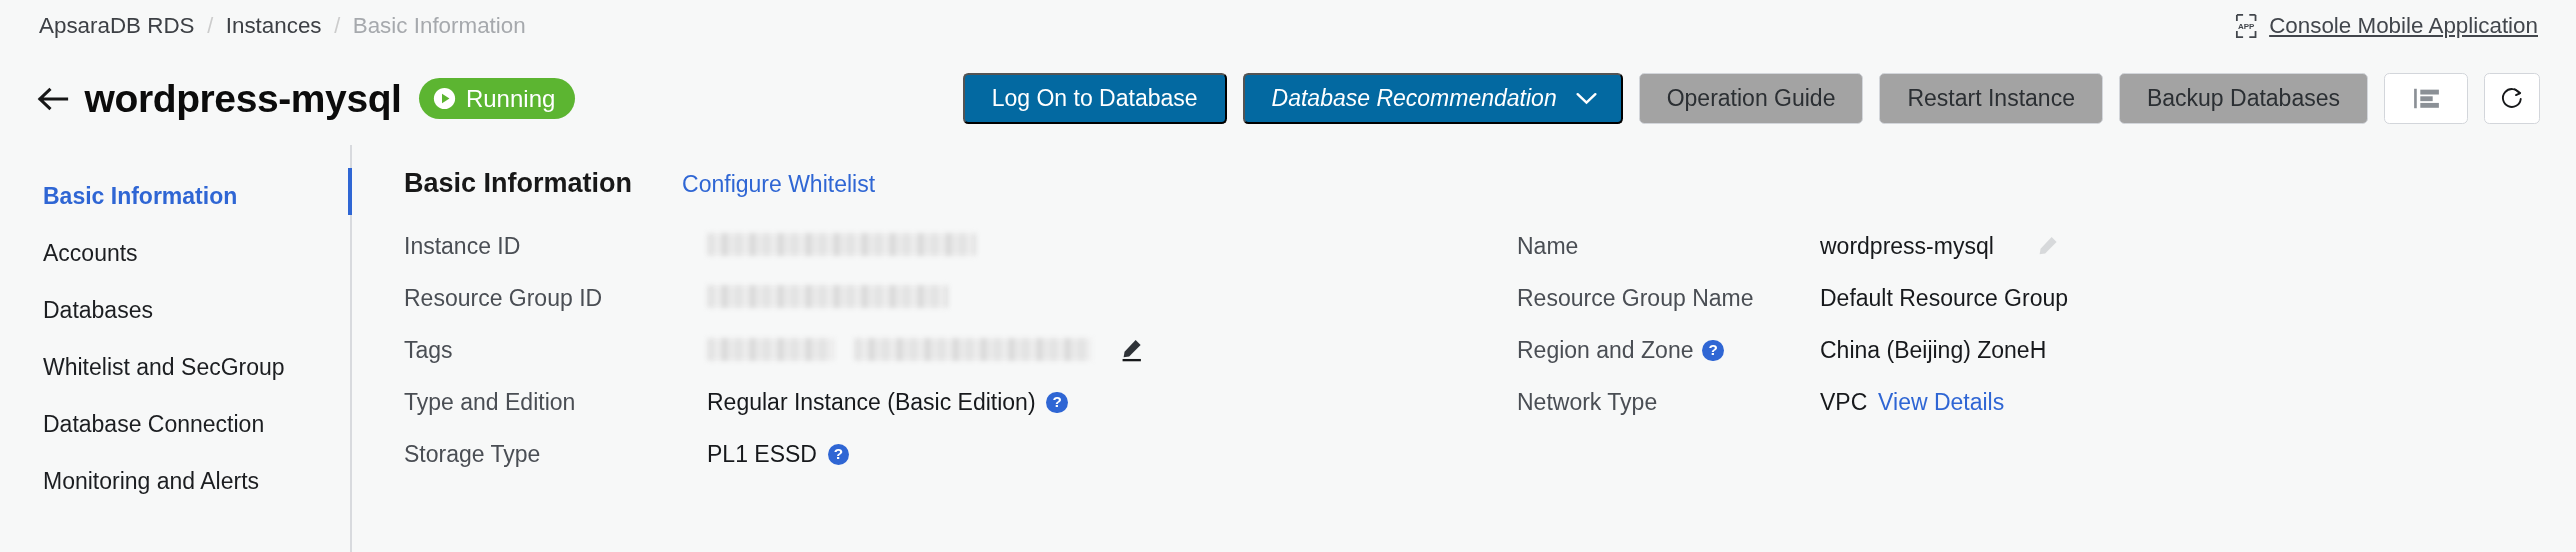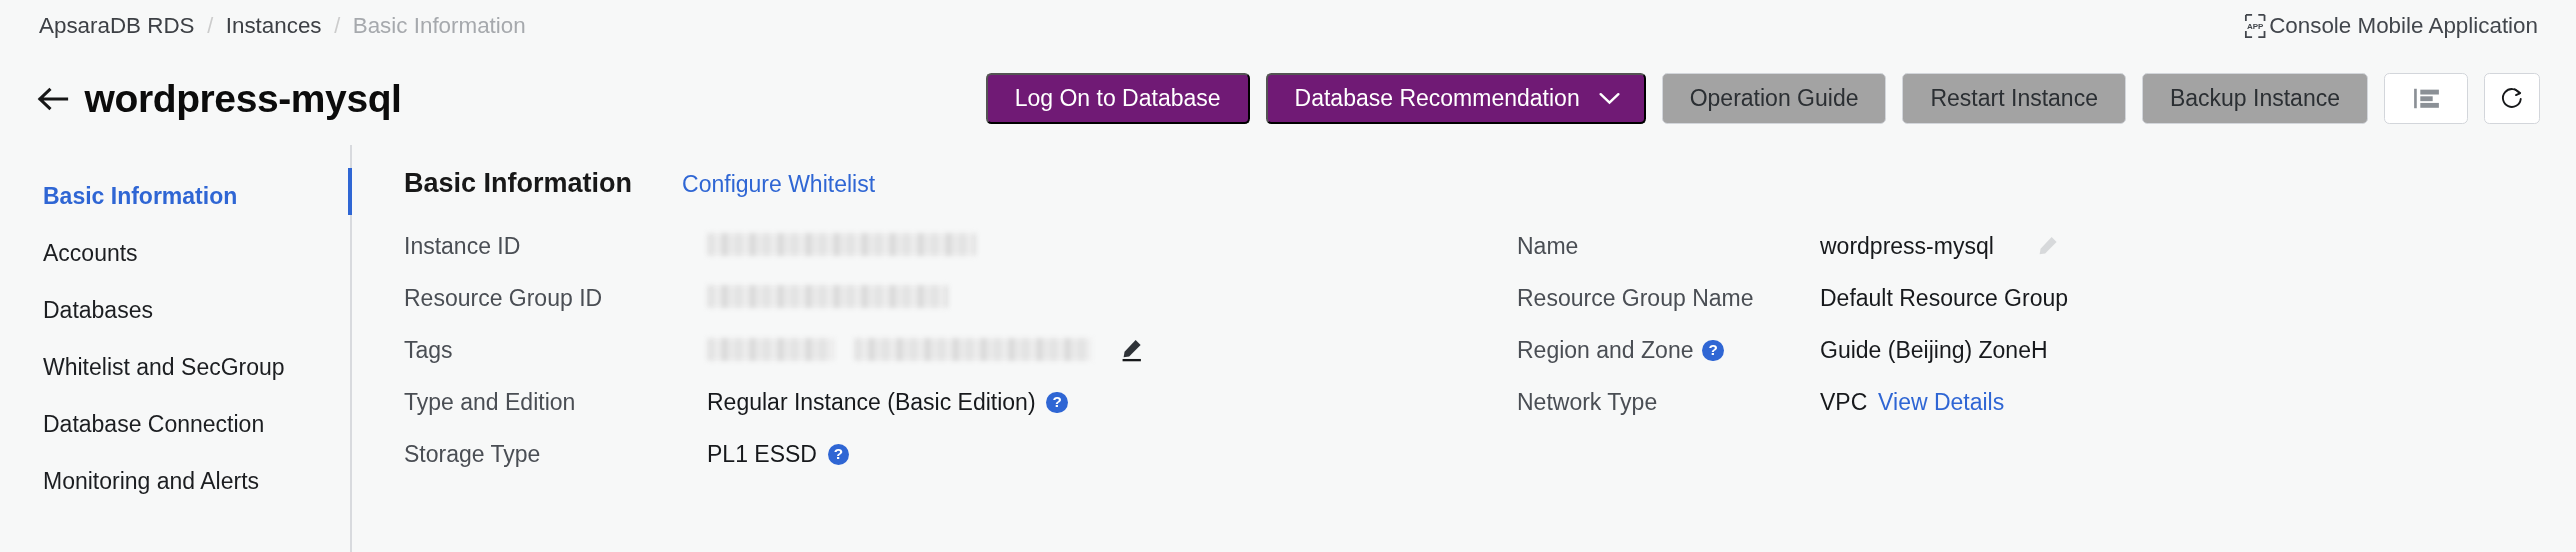--- a/index.html
+++ b/index.html
@@ -38,24 +38,25 @@
   }
   .crumb-sep {
     color: #ccc;
     margin: 0 12.6px;
     font-size: 21.5px;
   }
   .topbar-spacer { flex: 1; }
   .console-app {
     display: flex;
     align-items: center;
-    gap: 3px;
+    gap: 12px;
     font-size: 22.4px;
     color: #42464c;
     cursor: pointer;
+    text-decoration: underline;
   }
   .app-icon {
     width: 22.4px;
     height: 24px;
     position: relative;
     flex: none;
   }
 
   
   .header {
@@ -107,25 +108,25 @@
     display: inline-flex;
     align-items: center;
     justify-content: center;
     font-size: 23px;
     box-sizing: border-box;
     cursor: pointer;
     white-space: nowrap;
     flex: none;
   }
   .btn-primary {
-    background: #701a75;
+    background: #0369a1;
     color: #ffffff;
     padding: 0 27px;
   }
-  .btn-primary.with-caret { padding: 0 23px 0 27px; gap: 18px; }
+  .btn-primary.with-caret { padding: 0 23px 0 27px; gap: 18px; font-style: italic; }
   .btn-default {
     background: #a3a3a3;
     color: #2b2f33;
     border: 0.9px solid #d3d6db;
     padding: 0 27px;
   }
   .btn-icon {
     background: #ffffff;
     border: 0.9px solid #d3d6db;
     width: 84px;
@@ -296,38 +297,47 @@
 
 <div class="header">
   <span class="back-arrow">
     <svg viewBox="0 0 42 42" width="38" height="38">
       <path d="M36,21 L7,21 M17,11 L6.5,21 L17,31" fill="none" stroke="#171717" stroke-width="3.4" stroke-linecap="square" stroke-linejoin="miter"></path>
     </svg>
   </span>
 
   <span class="page-title">wordpress-mysql</span>
 
+  <span class="status-badge">
+    <span>
+      <svg viewBox="0 0 26 26" width="23" height="23">
+        <circle cx="13" cy="13" r="12" fill="#ffffff"></circle>
+        <path d="M10.2,7.6 L18.6,13 L10.2,18.4 Z" fill="#5cb531"></path>
+      </svg>
+    </span>
+    <span class="label">Running</span>
+  </span>
 
   <div class="header-spacer"></div>
 
   <div class="btn-row">
     <button class="btn btn-primary">Log On to Database</button>
 
     <button class="btn btn-primary with-caret">
       <span>Database Recommendation</span>
       <span>
         <svg viewBox="0 0 26 16" width="23" height="14.4">
           <path d="M3,3.5 L13,13 L23,3.5" fill="none" stroke="#ffffff" stroke-width="2.8" stroke-linecap="round"></path>
         </svg>
       </span>
     </button>
 
     <button class="btn btn-default">Operation Guide</button>
     <button class="btn btn-default">Restart Instance</button>
-    <button class="btn btn-default">Backup Instance</button>
+    <button class="btn btn-default">Backup Databases</button>
 
     <button class="btn btn-icon">
       <span>
         <svg viewBox="0 0 30 26" width="27" height="23">
           <rect x="1" y="2" width="3" height="22" fill="#8b9096"></rect>
           <rect x="8" y="3" width="21" height="5.5" fill="#8b9096"></rect>
           <rect x="8" y="10.5" width="14" height="5.5" fill="#8b9096"></rect>
           <rect x="8" y="18" width="21" height="5.5" fill="#8b9096"></rect>
         </svg>
       </span>
@@ -434,21 +444,21 @@
             <span>Default Resource Group</span>
           </span>
         </div>
 
         <div class="field">
           <span class="label">
             <span>Region and Zone</span>
             <span class="help-icon">?</span>
           </span>
           <span class="value">
-            <span>Guide (Beijing) ZoneH</span>
+            <span>China (Beijing) ZoneH</span>
           </span>
         </div>
 
         <div class="field">
           <span class="label">Network Type</span>
           <span class="value">
             <span>VPC</span>
             <span class="link">View Details</span>
           </span>
         </div>

